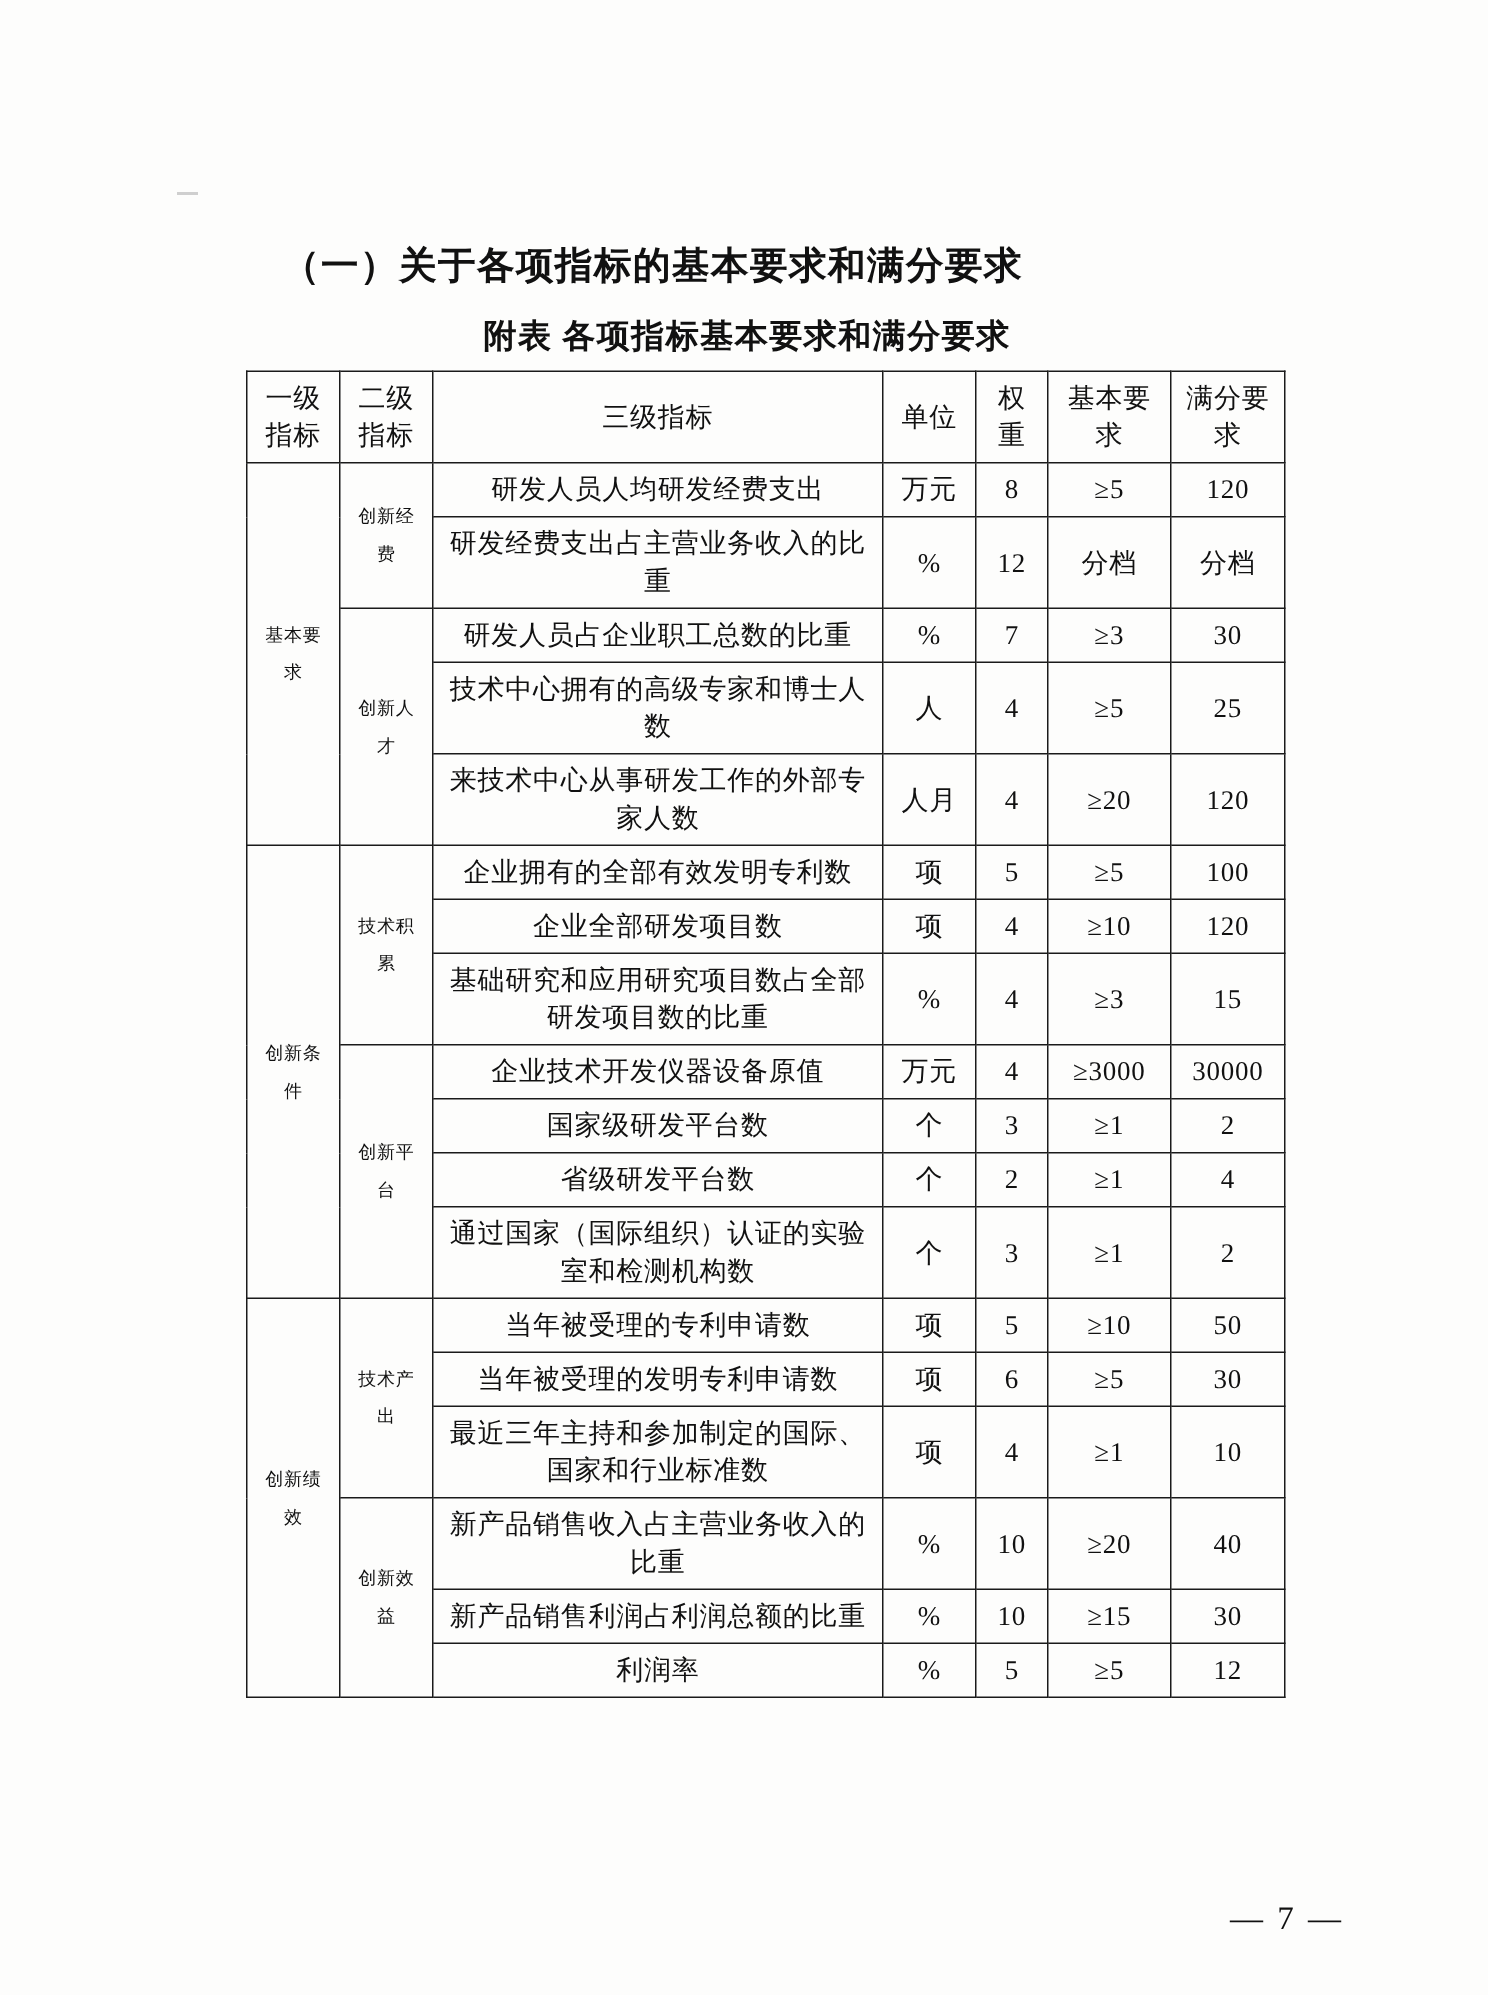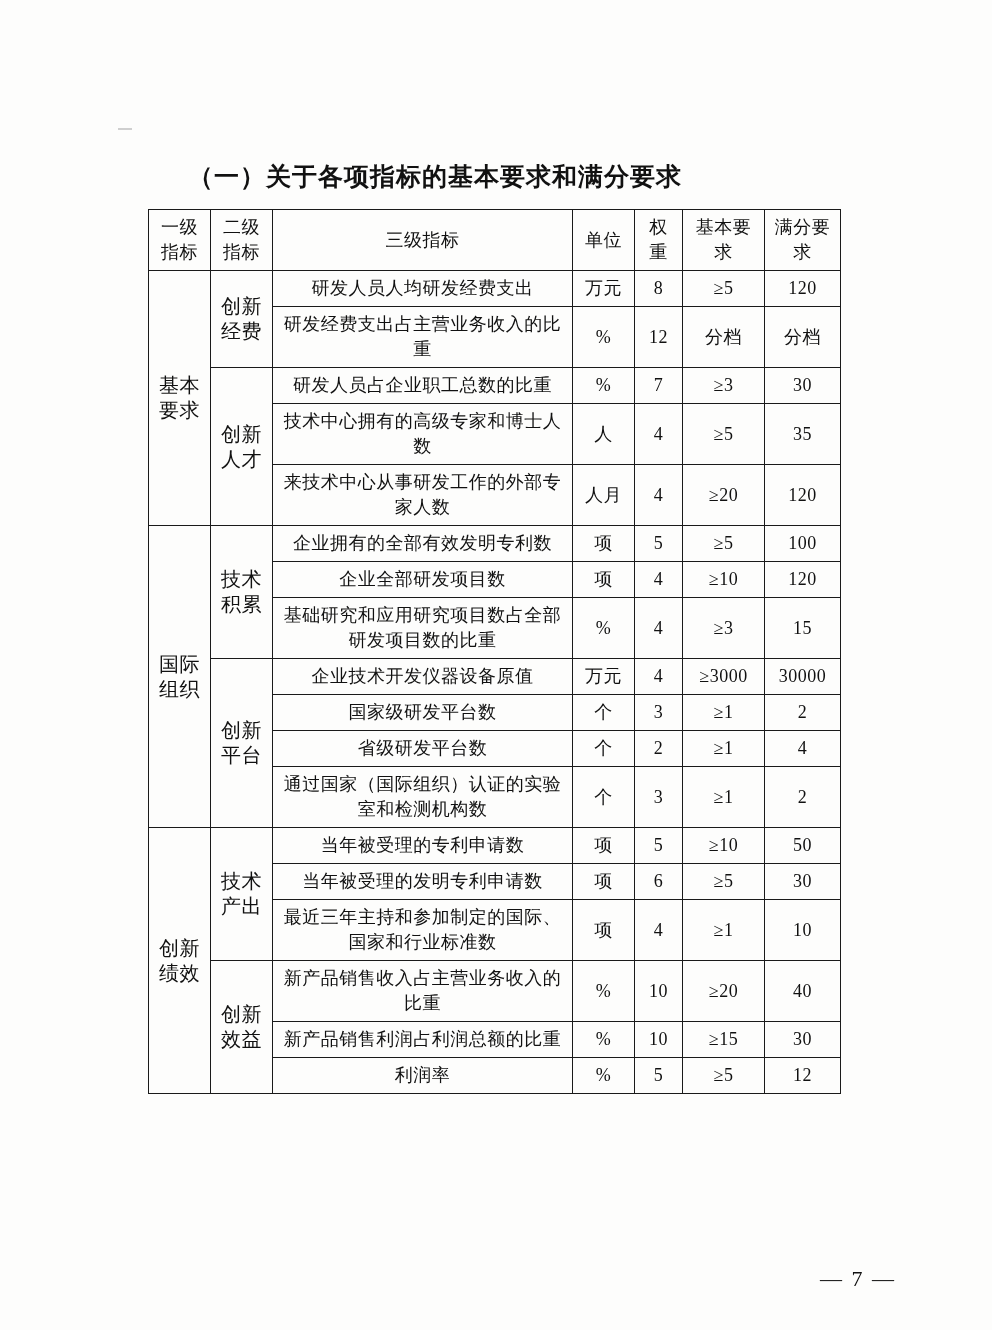--- a/index.html
+++ b/index.html
@@ -49,37 +49,38 @@
     font-weight: bold;
     letter-spacing: 1px;
     margin: 12px 0 8px 0;
   }
   table.main {
     border-collapse: collapse;
     width: 692px;
     table-layout: fixed;
     font-size: 17px;
     letter-spacing: 0.5px;
+    margin-left: 16px;
   }
   table.main td, table.main th {
     border: 1.5px solid #1a1a1a;
     padding: 5px 6px;
     vertical-align: middle;
     font-weight: normal;
     line-height: 25px;
   }
   th.hdr {
     text-align: center;
     font-size: 18px;
     font-weight: bold;
     line-height: 24px;
   }
   td.lvl1, td.lvl2 {
     text-align: center;
-    font-size: 20px;
+    font-size: 12px;
     line-height: 26px;
     font-weight: bold;
   }
   td.lvl3 {
     text-align: center;
     font-size: 18px;
     padding-left: 8px;
     line-height: 28px;
   }
   td.ctr {
@@ -113,20 +114,21 @@
 <body>
 
 <div class="page">
   <div class="edge-mark"></div>
 
   <div class="content">
 
     <h1 class="heading">（一）关于各项指标的基本要求和满分要求</h1>
 
 
+    <div class="table-title">附表 各项指标基本要求和满分要求</div>
 
     <table class="main">
       <colgroup>
         <col class="colw-1">
           <col class="colw-2">
           <col class="colw-3">
           <col class="colw-4">
           <col class="colw-5">
           <col class="colw-6">
           <col class="colw-7">
@@ -165,31 +167,31 @@
             <td class="ctr">%</td>
             <td class="ctr">7</td>
             <td class="ctr">≥3</td>
             <td class="ctr">30</td>
           </tr>
           <tr>
             <td class="lvl3">技术中心拥有的高级专家和博士人数</td>
             <td class="ctr">人</td>
             <td class="ctr">4</td>
             <td class="ctr">≥5</td>
-            <td class="ctr">35</td>
+            <td class="ctr">25</td>
           </tr>
           <tr>
             <td class="lvl3">来技术中心从事研发工作的外部专家人数</td>
             <td class="ctr">人月</td>
             <td class="ctr">4</td>
             <td class="ctr">≥20</td>
             <td class="ctr">120</td>
           </tr>
           <tr>
-            <td class="lvl1" rowspan="7">国际组织</td>
+            <td class="lvl1" rowspan="7">创新条件</td>
             <td class="lvl2" rowspan="3">技术积累</td>
             <td class="lvl3">企业拥有的全部有效发明专利数</td>
             <td class="ctr">项</td>
             <td class="ctr">5</td>
             <td class="ctr">≥5</td>
             <td class="ctr">100</td>
           </tr>
           <tr>
             <td class="lvl3">企业全部研发项目数</td>
             <td class="ctr">项</td>

